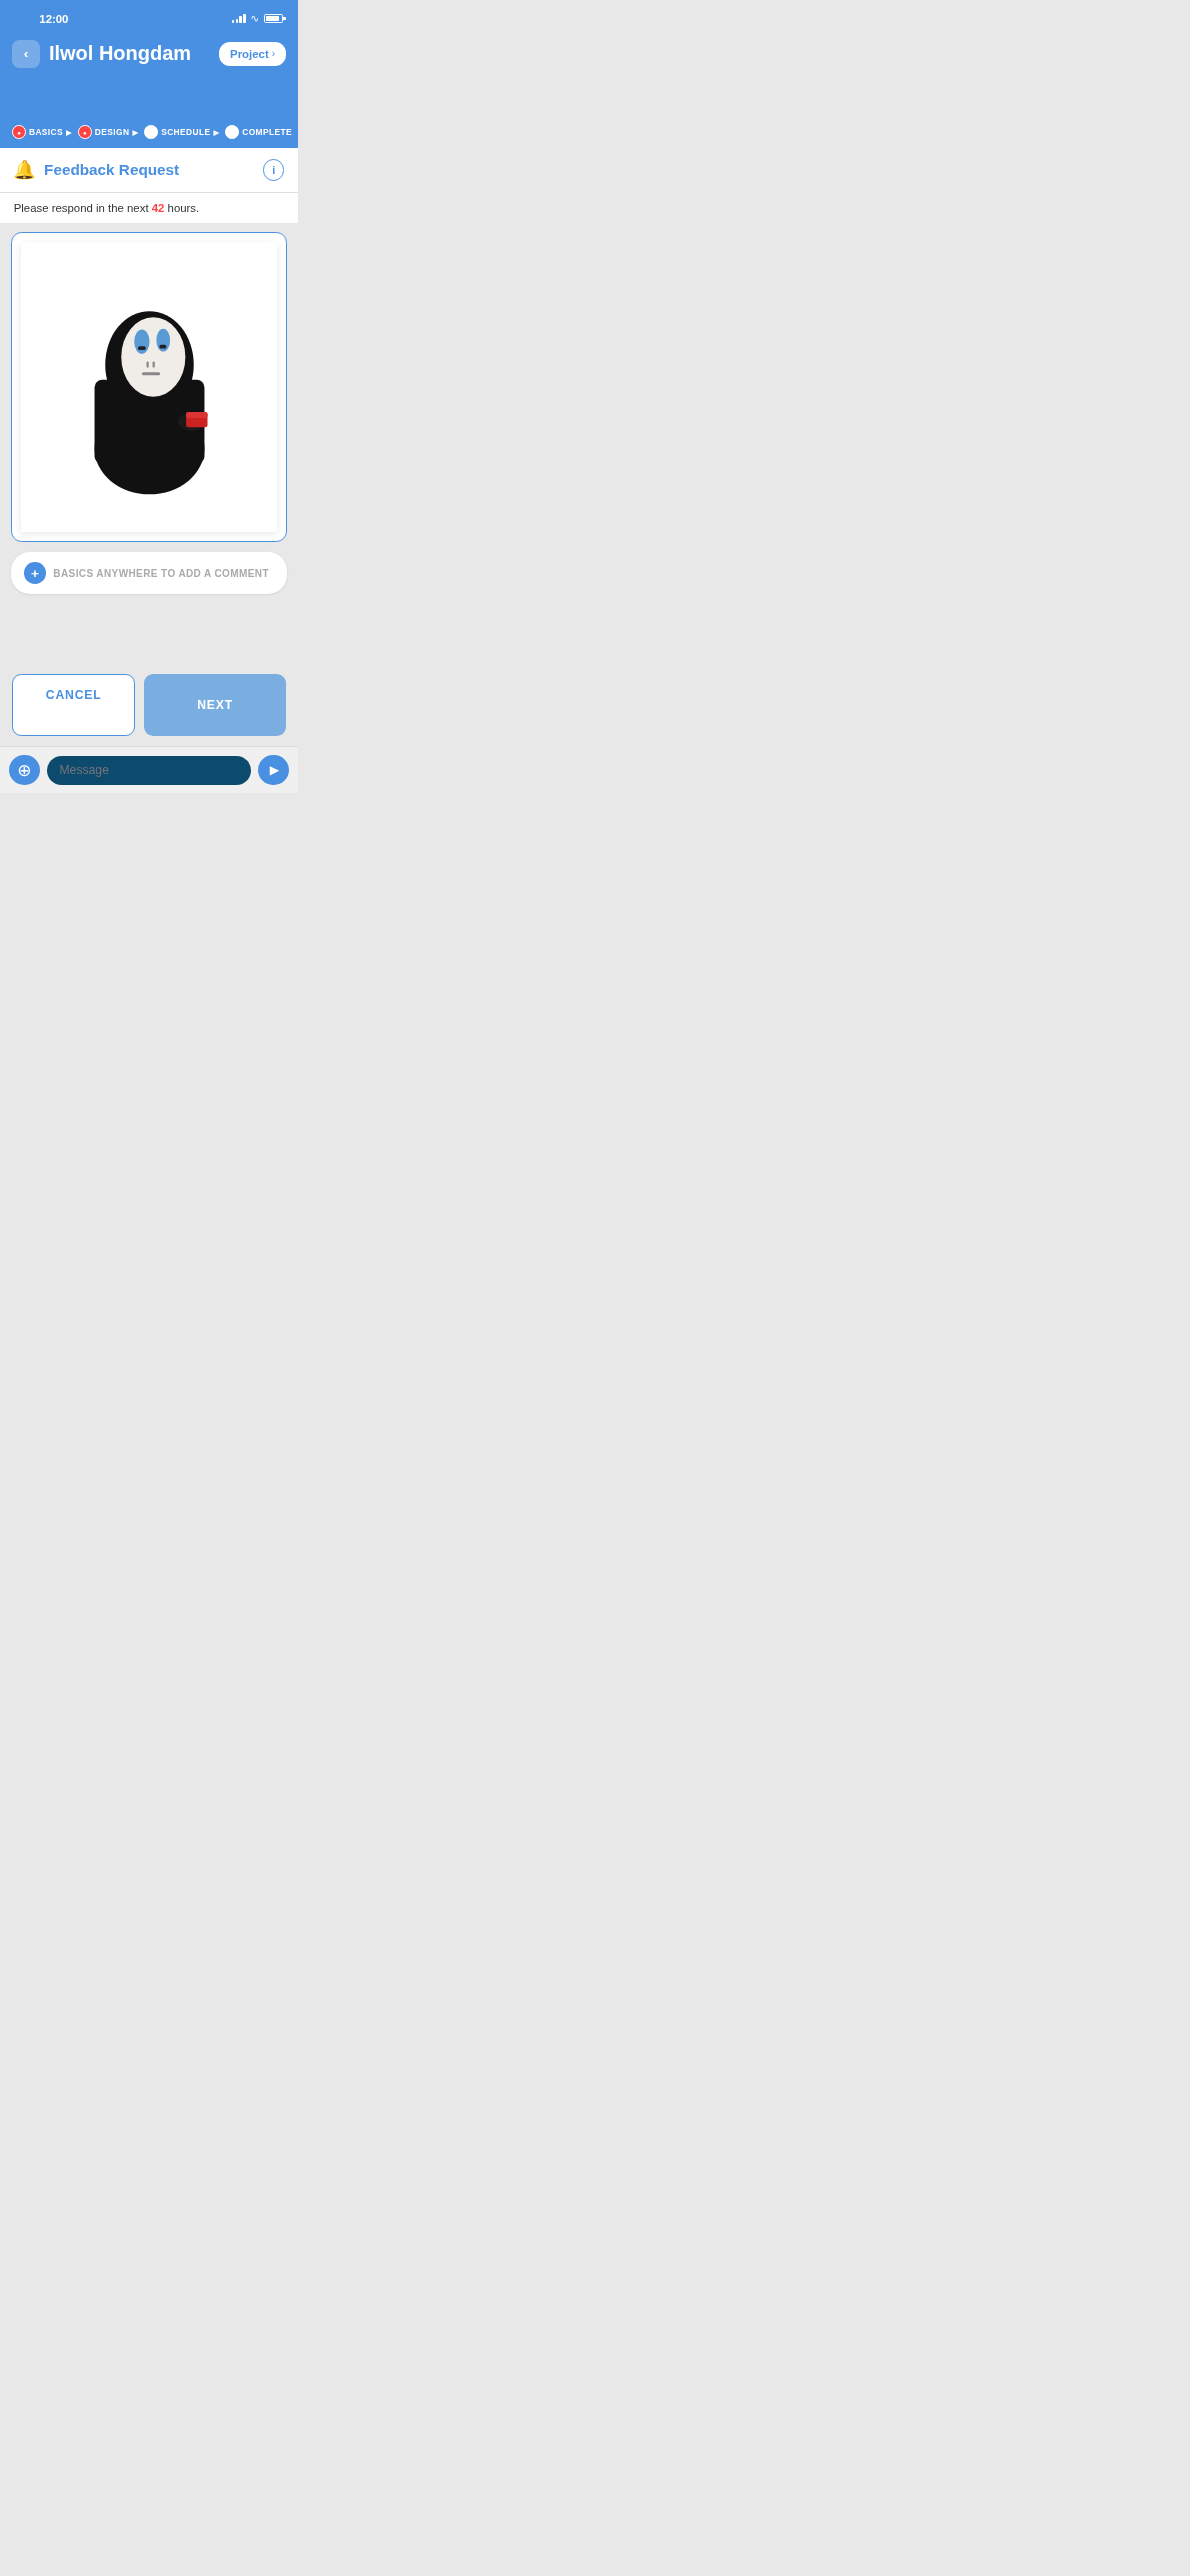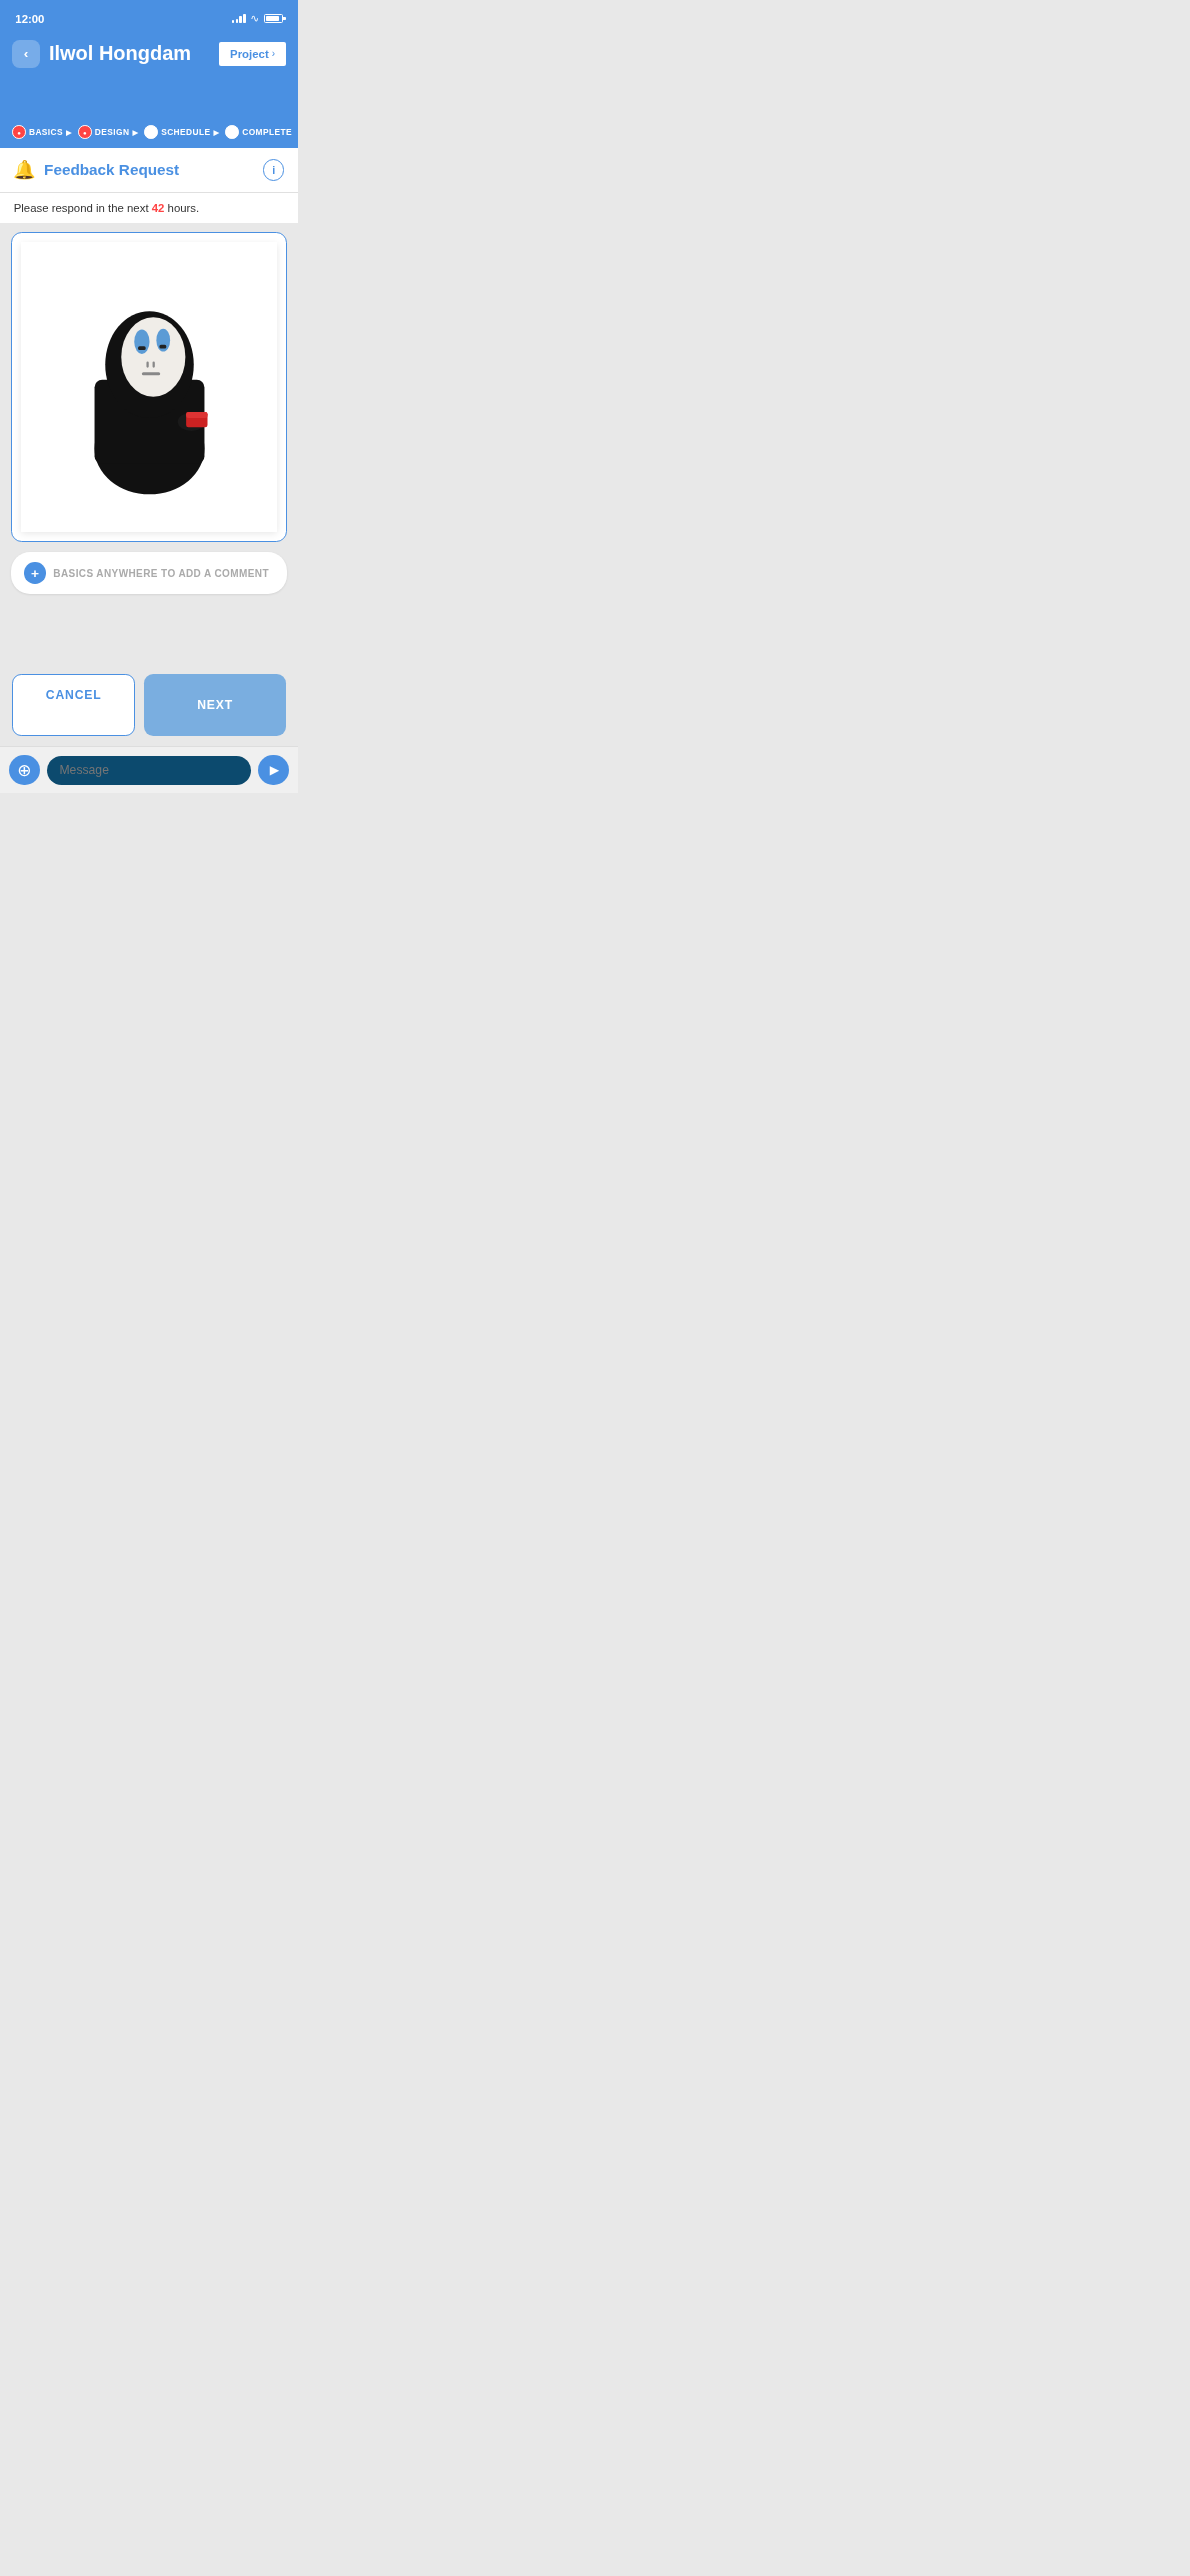--- a/index.html
+++ b/index.html
@@ -19,20 +19,21 @@
       display: flex;
       justify-content: space-between;
       align-items: center;
       padding: 9.2px 15.3px 6.1px;
       height: 34px;
     }
     .status-time {
       font-size: 11.4px;
       font-weight: 600;
       color: white;
+      margin-left: 24px;
     }
     .status-icons {
       display: flex;
       align-items: center;
       gap: 4.6px;
     }
     .signal-bars {
       display: flex;
       align-items: flex-end;
       gap: 1.5px;
@@ -103,21 +104,21 @@
     }
     .nav-title {
       font-size: 20px;
       font-weight: 700;
       color: white;
       flex: 1;
       margin-left: 9.2px;
     }
     .project-button {
       background: white;
-      border-radius: 2px;
+      border-radius: 11px;
       padding: 6.1px 10.7px;
       display: flex;
       align-items: center;
       gap: 3.1px;
       cursor: pointer;
     }
     .project-button-text {
       color: #4a90e2;
       font-size: 11.4px;
       font-weight: 600;

